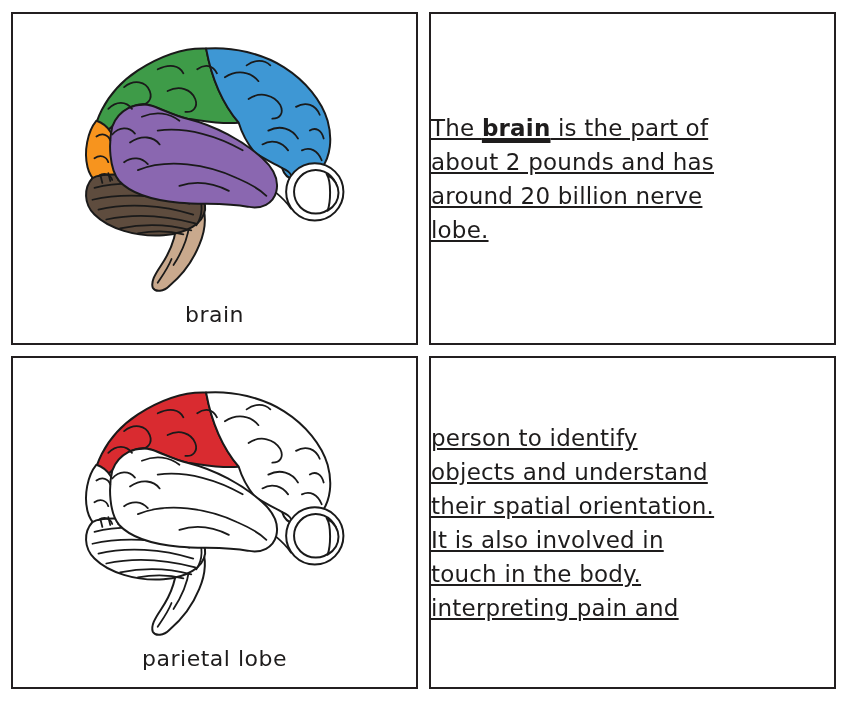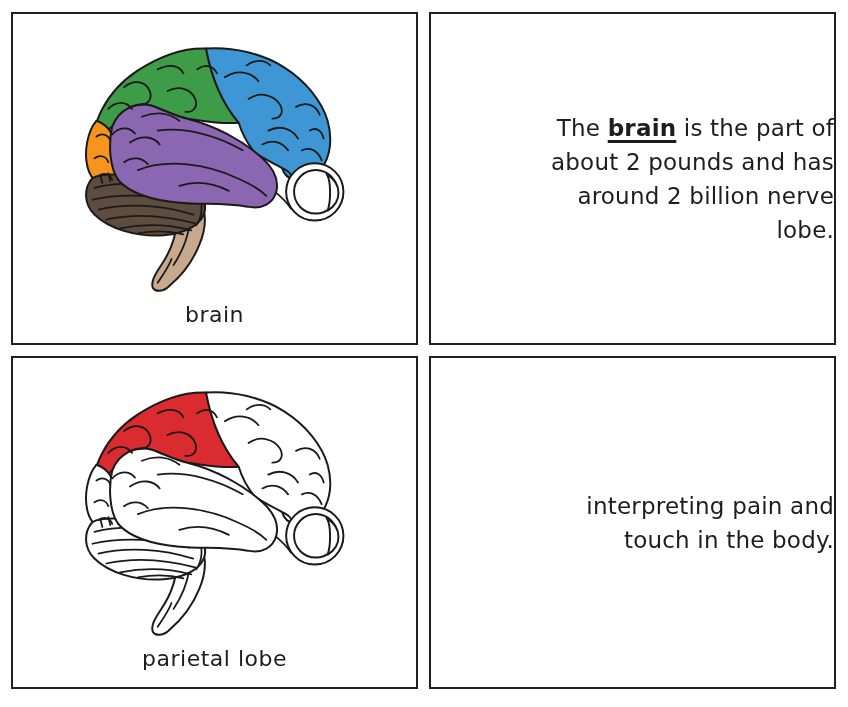--- a/index.html
+++ b/index.html
@@ -2,22 +2,22 @@
 <html style="--frontal-blue: #3E97D4; --parietal-green: #3E9B48; --occipital-orange: #F7941E; --temporal-purple: #8A67B0; --cerebellum-brown: #5E4C3E; --stem-tan: #C9A98D; --parietal-red: #D92B30; --ink: #1A1A1A; --text-color: #1E1C1C; --card-border: #231F20;"><head>
 <meta charset="utf-8">
 <style>
   html,body{margin:0;padding:0;background:#ffffff;}
   body{width:848px;height:707px;font-family:"DejaVu Sans","Liberation Sans",sans-serif;}
   .sheet{display:grid;grid-template-columns:407px 407px;grid-template-rows:333px 333px;
          gap:11px;padding:12px 0 0 11px;}
   .card{border:2px solid var(--card-border,#231f20);background:#fff;box-sizing:border-box;
         position:relative;overflow:hidden;}
   .text-card{display:flex;align-items:center;justify-content:center;}
-  .desc{text-align:right;color:var(--text-color,#1e1c1c);font-size:23px;line-height:34px;
-        width:100%;letter-spacing:0.2px;}
+  .desc{text-align:left;color:var(--text-color,#1e1c1c);font-size:23px;line-height:34px;
+        width:100%;letter-spacing:0.2px;text-decoration:underline;}
   .term{font-weight:700;text-decoration:underline;text-decoration-thickness:2.5px;text-underline-offset:4px;}
   .fig-label{position:absolute;left:0;bottom:16px;width:100%;text-align:center;
              font-size:22px;color:var(--text-color,#1e1c1c);letter-spacing:0.5px;}
   svg.brain{position:absolute;left:0;top:0;width:100%;height:100%;}
 
   
   .brain--colored{--f-par:var(--parietal-green);--f-fro:var(--frontal-blue);
     --f-occ:var(--occipital-orange);--f-tem:var(--temporal-purple);
     --f-cer:var(--cerebellum-brown);--f-stem:var(--stem-tan);}
   .brain--plain{--f-par:var(--parietal-red);--f-fro:#ffffff;--f-occ:#ffffff;
@@ -96,32 +96,36 @@
     <svg class="brain brain--colored" viewBox="0 0 407 333">
       <use href="#brainArt"></use>
     </svg>
     <div class="fig-label">brain</div>
   </div>
 
   <div class="card text-card">
     <div class="desc">
         <div><span>The </span><span class="term">brain</span><span> is the part of</span></div>
         <div><span>about 2 pounds and has</span></div>
-        <div><span>around 2 billion nerve</span></div>
+        <div><span>around 20 billion nerve</span></div>
         <div><span>lobe.</span></div>
       </div>
   </div>
 
   <div class="card">
     <svg class="brain brain--plain" viewBox="0 0 407 333">
       <use href="#brainArt"></use>
     </svg>
     <div class="fig-label">parietal lobe</div>
   </div>
 
   <div class="card text-card">
     <div class="desc">
+        <div><span>person to identify</span></div>
+        <div><span>objects and understand</span></div>
+        <div><span>their spatial orientation.</span></div>
+        <div><span>It is also involved in</span></div>
+        <div><span>touch in the body.</span></div>
         <div><span>interpreting pain and</span></div>
-        <div><span>touch in the body.</span></div>
       </div>
   </div>
 
 </div>
 
 </body></html>

